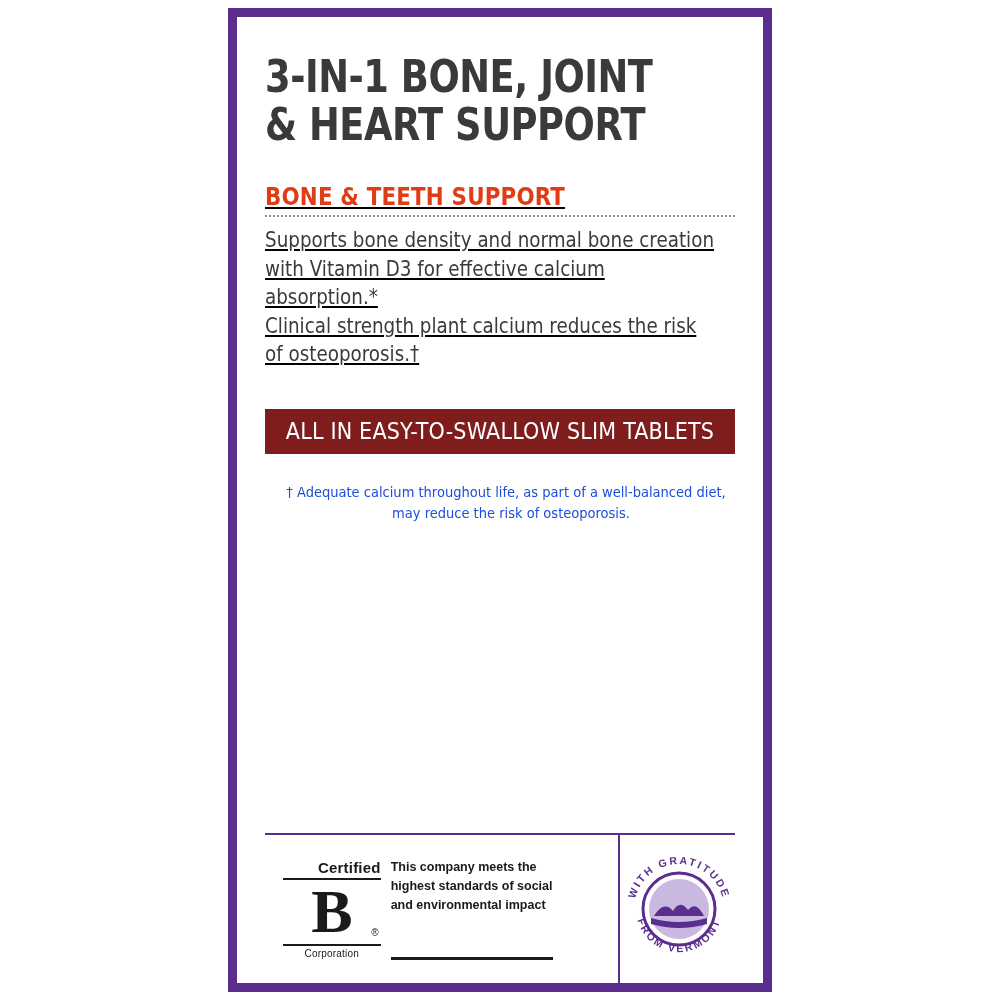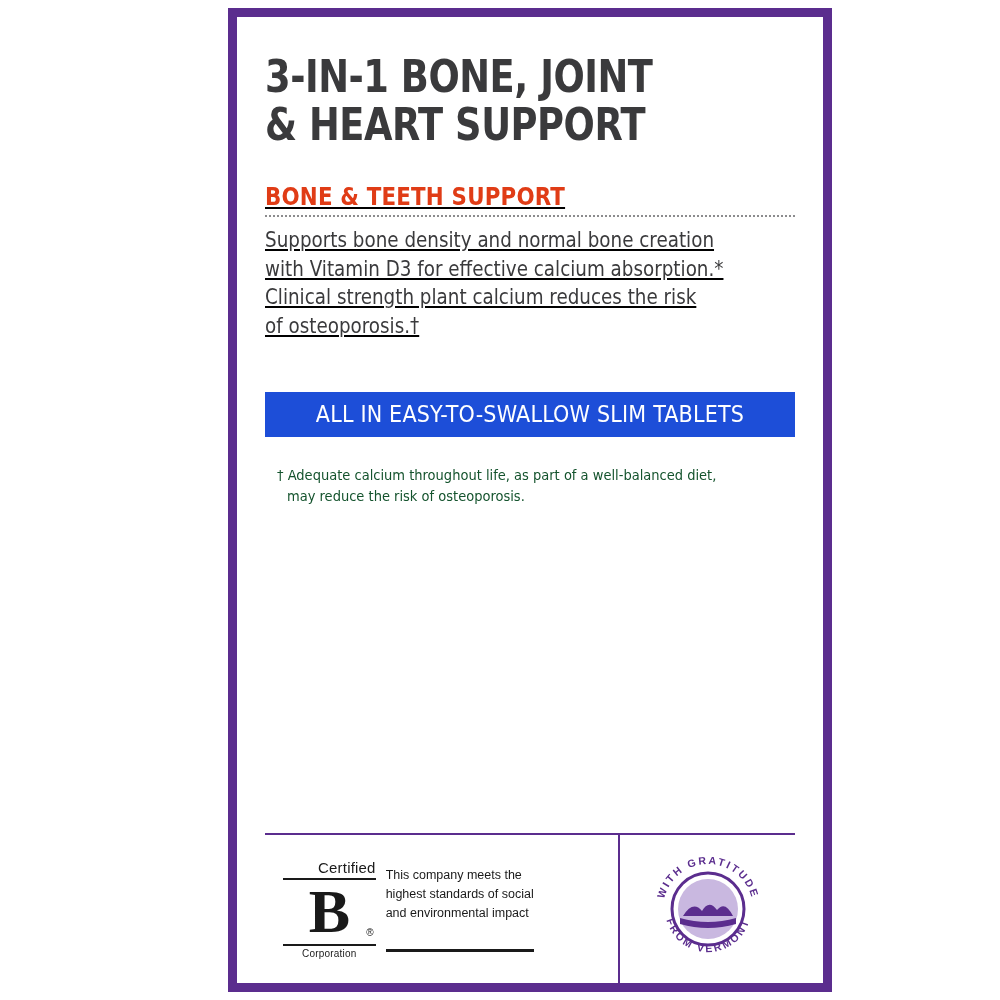--- a/index.html
+++ b/index.html
@@ -12,21 +12,21 @@
     height: 1000px;
     font-family: "Liberation Sans", sans-serif;
     overflow: hidden;
   }
 
   
   .panel {
     position: absolute;
     left: 228px;
     top: 8px;
-    width: 604px;
+    width: 544px;
     height: 984px;
     border: 9px solid #5B2D8E;
     background: #ffffff;
     box-sizing: border-box;
   }
   .panel-inner {
     position: absolute;
     left: 0; top: 0; right: 0; bottom: 0;
     padding: 22px 28px 0 28px;
     box-sizing: border-box;
@@ -74,40 +74,41 @@
     font-family: "DejaVu Sans Condensed", "Liberation Sans Narrow", "Liberation Sans", sans-serif;
     font-size: 21px;
     line-height: 1.36;
     transform: scaleX(0.97);
     transform-origin: left center;
     white-space: pre-line;
   }
 
   
   .banner {
-    margin-top: 52px;
-    background: #1d4ed8;
+    margin-top: 40px;
+    background: #7f1d1d;
     color: #ffffff;
     text-align: center;
     font-family: "DejaVu Sans Condensed", "Liberation Sans Narrow", "Liberation Sans", sans-serif;
     font-size: 23px;
     padding: 9px 6px 10px 6px;
     letter-spacing: 0.2px;
   }
 
   
   .footnote {
     margin-top: 28px;
-    color: #14532d;
+    color: #1d4ed8;
     font-family: "DejaVu Sans Condensed", "Liberation Sans Narrow", "Liberation Sans", sans-serif;
     font-size: 14.5px;
     line-height: 1.45;
     padding-left: 22px;
     text-indent: -10px;
     white-space: pre-line;
+    text-align: center;
   }
 
   
   .certstrip {
     position: absolute;
     left: 28px;
     right: 28px;
     bottom: 0;
     height: 148px;
     border-top: 2px solid #5B2D8E;
@@ -126,21 +127,21 @@
     align-items: center;
     gap: 10px;
   }
   .bcorp-mark {
     text-align: center;
     color: #1A1A1A;
     font-family: "Liberation Sans", sans-serif;
   }
   .bcorp-certified {
     font-size: 15px;
-    font-weight: normal;
+    font-weight: bold;
     letter-spacing: 0.2px;
     margin-left: 35px;
   }
   .bcorp-b {
     font-family: "Liberation Serif", serif;
     font-size: 62px;
     font-weight: bold;
     line-height: 0.98;
     border-top: 2px solid #1A1A1A;
     border-bottom: 2px solid #1A1A1A;
@@ -155,25 +156,25 @@
     font-size: 10px;
     font-family: "Liberation Sans", sans-serif;
     font-weight: normal;
   }
   .bcorp-corp {
     font-size: 10px;
     letter-spacing: 0.2px;
   }
   .bcorp-text {
     font-size: 12.5px;
-    font-weight: normal;
+    font-weight: bold;
     line-height: 1.5;
     color: #1A1A1A;
     border-bottom: 3px solid #1A1A1A;
-    padding-bottom: 26px;
+    padding-bottom: 42px;
     white-space: pre-line;
   }
 
   .cert-right {
     flex: 1 1 auto;
     display: flex;
     align-items: center;
     justify-content: center;
   }
   .seal {

